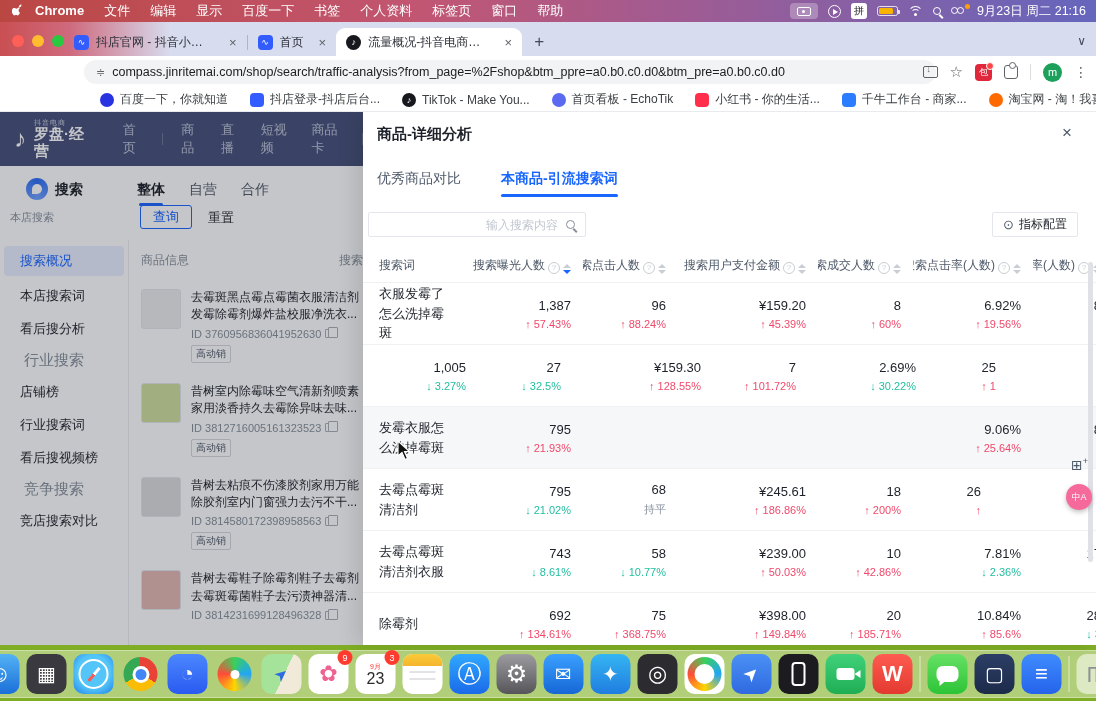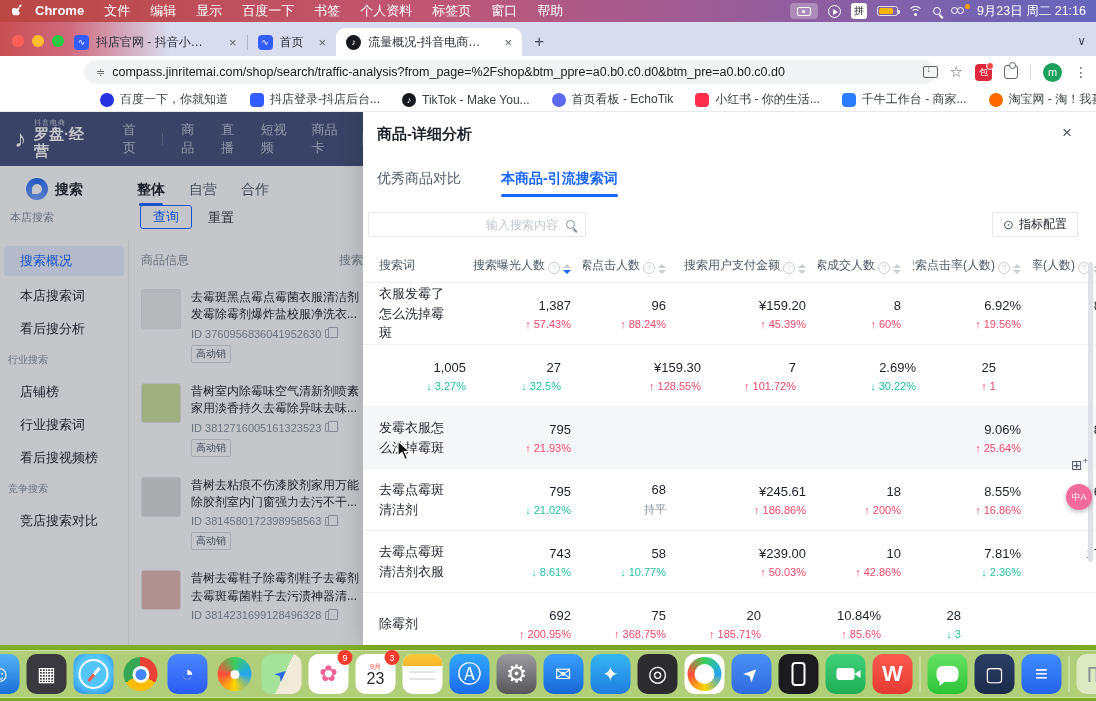--- a/index.html
+++ b/index.html
@@ -89,21 +89,21 @@
   .lbl-search { position:absolute; left:55px; top:15px; font-size:14px; font-weight:bold; color:#1d2129; }
   .scope { position:absolute; left:137px; top:15px; display:flex; gap:24px; font-size:14px; color:#4e5969; }
   .scope .on { color:#1d2129; font-weight:bold; position:relative; }
   .scope .on:after { content:""; position:absolute; left:2px; right:2px; bottom:-7px; height:3px; background:#1966ff; border-radius:2px; }
   .lbl-shop { position:absolute; left:10px; top:44px; font-size:11px; color:#86909c; }
   .btn-query { position:absolute; left:140px; top:39px; width:52px; height:24px; border:1px solid #1966ff; color:#1966ff; border-radius:3px; font-size:13px; display:flex; align-items:center; justify-content:center; background:#fff; }
   .btn-reset { position:absolute; left:208px; top:43px; font-size:13px; color:#1d2129; }
 
   .side-menu { position:absolute; left:0; top:128px; width:128px; height:405px; background:#fff; padding-top:6px; }
   .smi { height:33px; display:flex; align-items:center; padding-left:20px; font-size:13px; color:#1d2129; }
-  .smi.section { font-size:10px; color:#86909c; padding-left:8px; height:30px; }
+  .smi.section { font-size:15px; color:#86909c; padding-left:8px; height:30px;margin-left:16px; }
   .smi.active { margin:0 4px; padding-left:16px; background:#e8efff; color:#1966ff; border-radius:4px; height:30px; margin-bottom:3px; }
 
   .prod-panel { position:absolute; left:128px; top:128px; width:235px; height:405px; background:#fff; border-left:1px solid #ebedf0; overflow:hidden; }
   .prod-head { display:flex; justify-content:space-between; font-size:12px; color:#86909c; padding:12px 0 10px 12px; white-space:nowrap; }
   .pcard { display:flex; gap:10px; padding:10px 4px 10px 12px; }
   .pthumb { width:40px; height:40px; border-radius:3px; flex:0 0 auto; border:1px solid #e5e6eb; }
   .ptitle { font-size:12px; color:#1d2129; line-height:1.45; max-height:35px; overflow:hidden; }
   .pid { font-size:11px; color:#86909c; margin-top:4px; display:flex; align-items:center; gap:4px; white-space:nowrap; }
   .copyic { width:8px; height:9px; border:1px solid #a9aeb8; border-radius:1px; position:relative; flex:0 0 auto; }
   .copyic:after { content:""; position:absolute; left:2px; top:-3px; width:8px; height:9px; border:1px solid #a9aeb8; border-radius:1px; background:#fff; }
@@ -524,24 +524,20 @@
             <span class="trend flat">持平</span>
           </div>
           <div class="dcell c3">
             <span class="val">¥245.61</span>
             <span class="trend up">↑ 186.86%</span>
           </div>
           <div class="dcell c4">
             <span class="val">18</span>
             <span class="trend up">↑ 200%</span>
           </div>
-          <div class="dcell c5">
-            <span class="val">8.55%</span>
-            <span class="trend up">↑ 16.86%</span>
-          </div>
           <div class="dcell c6">
             <span class="val">26</span>
             <span class="trend up">↑ </span>
           </div>
         </div>
         <div class="trow drow">
           <div class="dcell first c0">去霉点霉斑清洁剂衣服</div>
           <div class="dcell c1">
             <span class="val">743</span>
             <span class="trend down">↓ 8.61%</span>
@@ -564,25 +560,29 @@
           </div>
           <div class="dcell c6">
             <span class="val">17</span>
             <span class="trend up">↑ </span>
           </div>
         </div>
         <div class="trow drow">
           <div class="dcell first c0">除霉剂</div>
           <div class="dcell c1">
             <span class="val">692</span>
-            <span class="trend up">↑ 200.95%</span>
+            <span class="trend up">↑ 134.61%</span>
           </div>
           <div class="dcell c2">
             <span class="val">75</span>
             <span class="trend up">↑ 368.75%</span>
+          </div>
+          <div class="dcell c3">
+            <span class="val">¥398.00</span>
+            <span class="trend up">↑ 149.84%</span>
           </div>
           <div class="dcell c4">
             <span class="val">20</span>
             <span class="trend up">↑ 185.71%</span>
           </div>
           <div class="dcell c5">
             <span class="val">10.84%</span>
             <span class="trend up">↑ 85.6%</span>
           </div>
           <div class="dcell c6">

